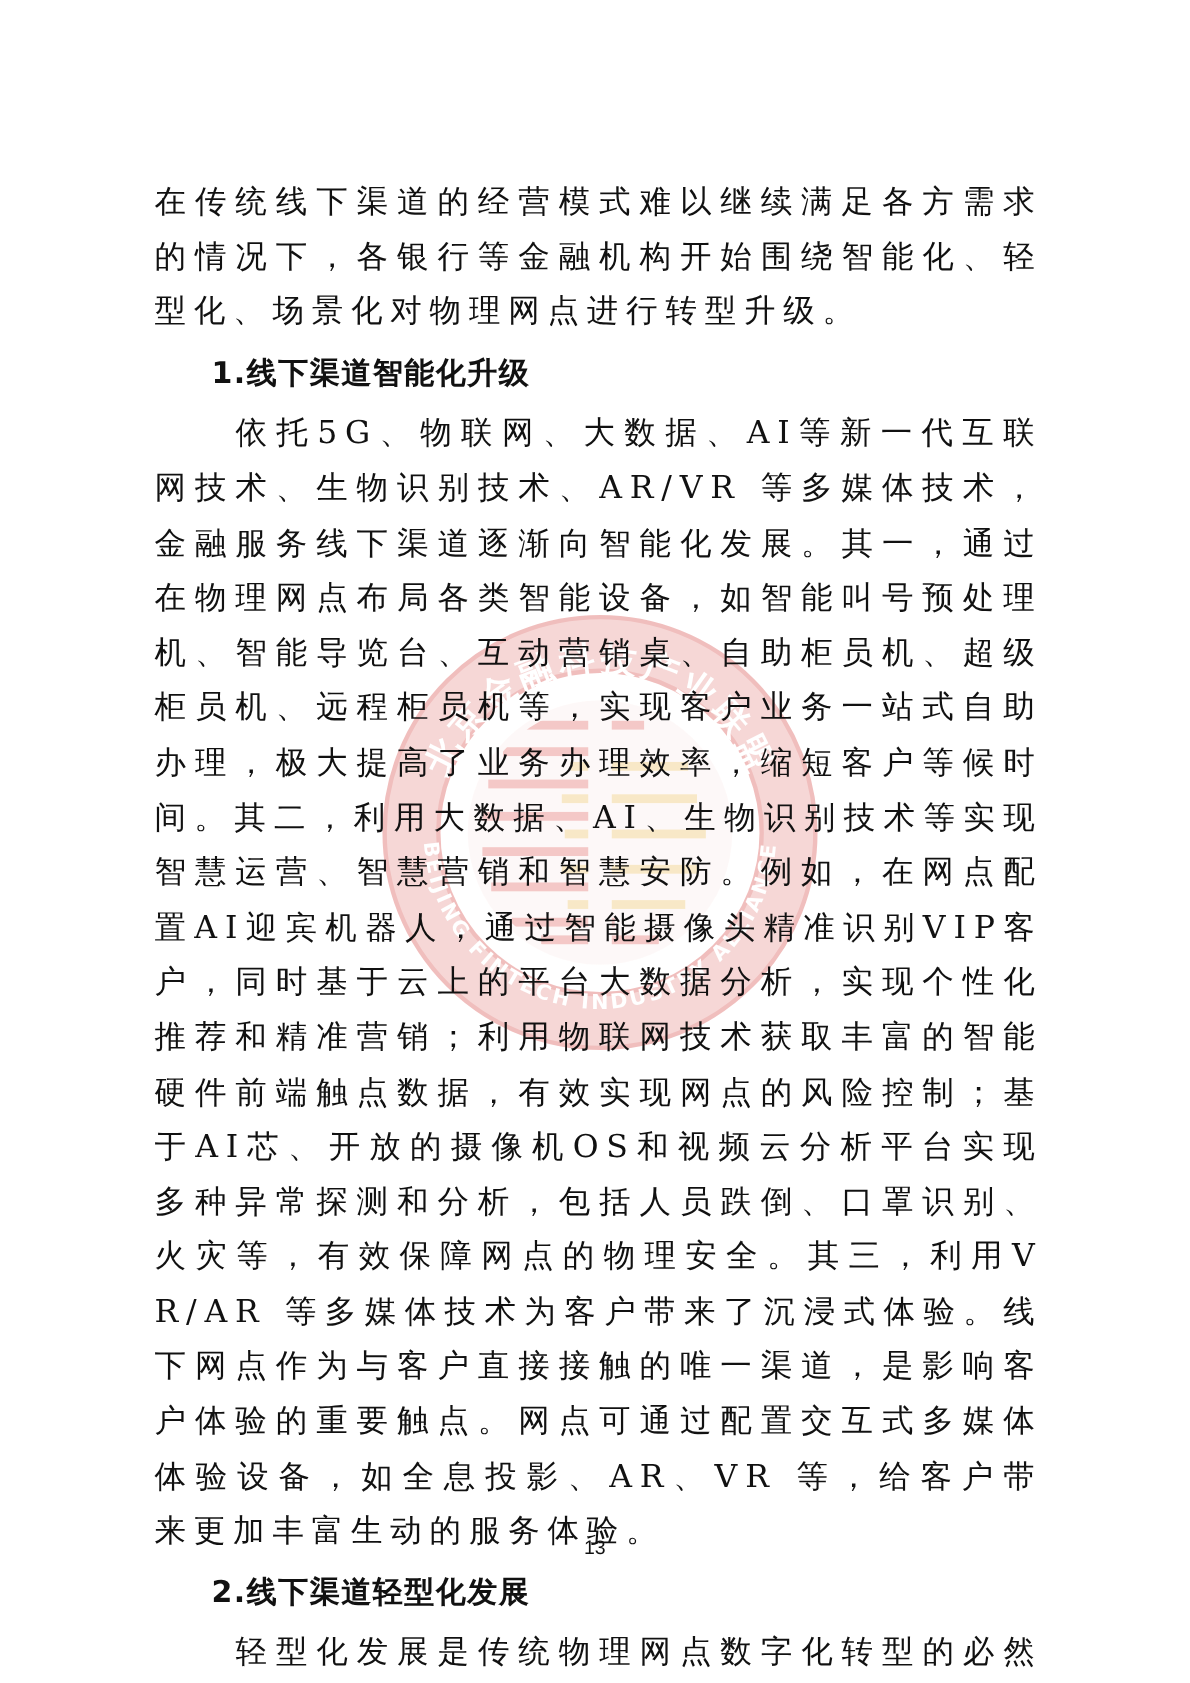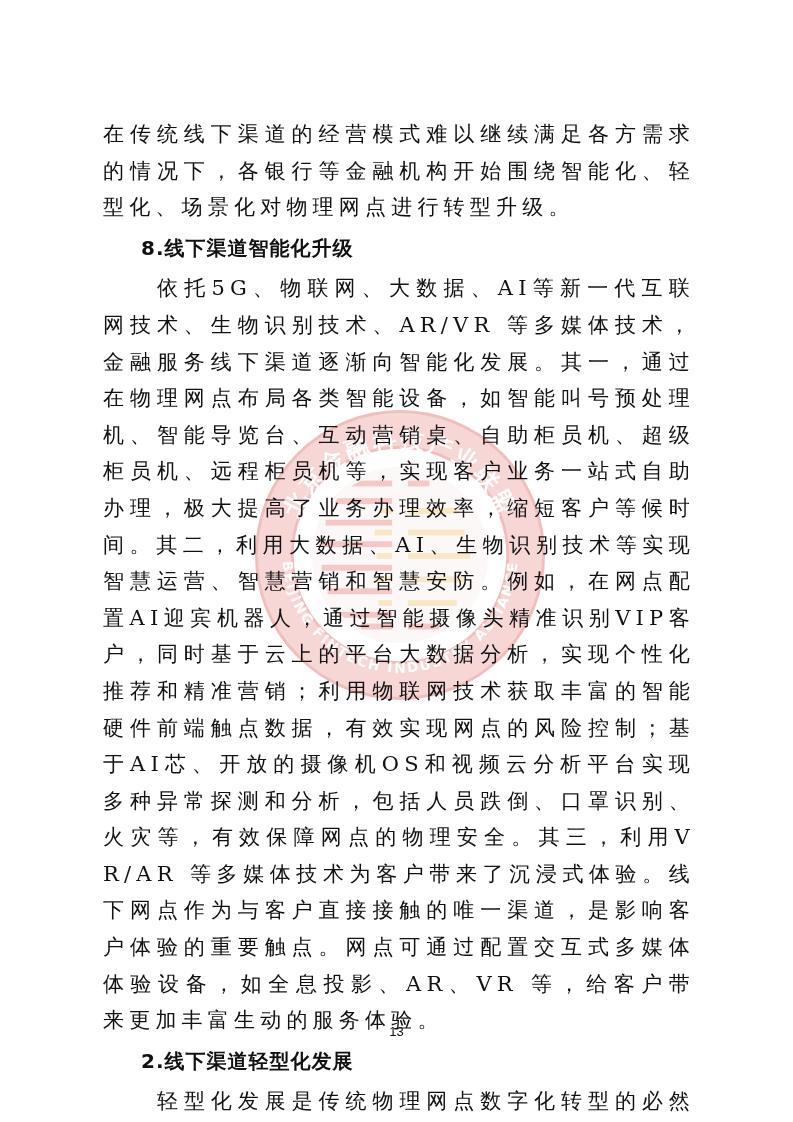--- a/index.html
+++ b/index.html
@@ -106,20 +106,20 @@
     <text font-family="DejaVu Sans, sans-serif" font-size="24" font-weight="bold" fill="#ffffff" letter-spacing="3">
       <textPath href="#arcTop" startOffset="50%" text-anchor="middle">北京金融科技产业联盟</textPath>
     </text>
     <text font-family="DejaVu Sans, sans-serif" font-size="14" font-weight="bold" fill="#ffffff" letter-spacing="2">
       <textPath href="#arcBottom" startOffset="50%" text-anchor="middle">BEIJING FINTECH INDUSTRY ALLIANCE</textPath>
     </text>
   </svg>
 
   <div class="content">
     <p class="para">在传统线下渠道的经营模式难以继续满足各方需求的情况下，各银行等金融机构开始围绕智能化、轻型化、场景化对物理网点进行转型升级。</p>
-    <h2 class="heading">8.线下渠道智能化升级</h2>
+    <h2 class="heading">1.线下渠道智能化升级</h2>
     <p class="para indent">依托5G、物联网、大数据、AI等新一代互联网技术、生物识别技术、AR/VR 等多媒体技术，金融服务线下渠道逐渐向智能化发展。其一，通过在物理网点布局各类智能设备，如智能叫号预处理机、智能导览台、互动营销桌、自助柜员机、超级柜员机、远程柜员机等，实现客户业务一站式自助办理，极大提高了业务办理效率，缩短客户等候时间。其二，利用大数据、AI、生物识别技术等实现智慧运营、智慧营销和智慧安防。例如，在网点配置AI迎宾机器人，通过智能摄像头精准识别VIP客户，同时基于云上的平台大数据分析，实现个性化推荐和精准营销；利用物联网技术获取丰富的智能硬件前端触点数据，有效实现网点的风险控制；基于AI芯、开放的摄像机OS和视频云分析平台实现多种异常探测和分析，包括人员跌倒、口罩识别、火灾等，有效保障网点的物理安全。其三，利用VR/AR 等多媒体技术为客户带来了沉浸式体验。线下网点作为与客户直接接触的唯一渠道，是影响客户体验的重要触点。网点可通过配置交互式多媒体体验设备，如全息投影、AR、VR 等，给客户带来更加丰富生动的服务体验。</p>
     <h2 class="heading">2.线下渠道轻型化发展</h2>
     <p class="para indent">轻型化发展是传统物理网点数字化转型的必然趋势。传统网点普遍功能全、业务多、占地面积大，所需要的人员和设备也较多，因而运营成本高，在业务离柜率越来越高的趋势下，网点产</p>
   </div>
 
   <div class="page-number">13</div>
 </div>
 
 </body></html>

